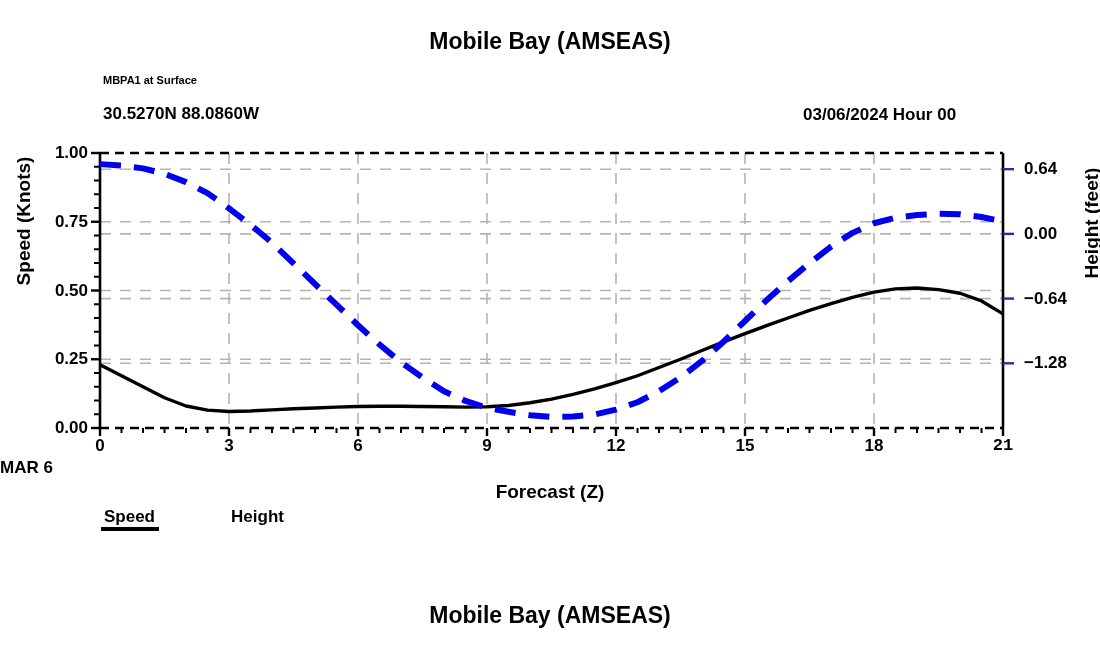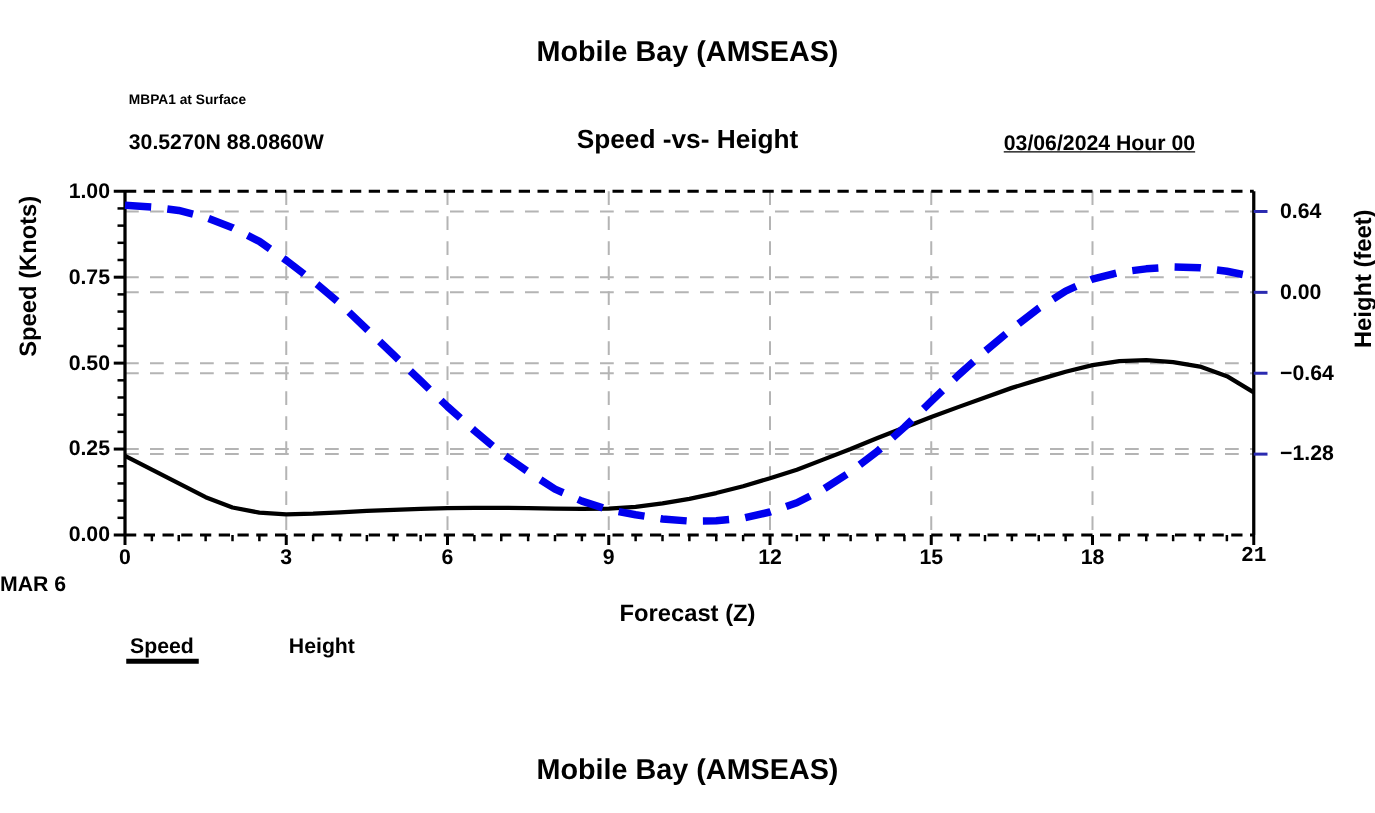--- a/index.html
+++ b/index.html
@@ -9,21 +9,21 @@
   .fig{position:absolute;left:0;top:0;width:1100px;height:510px;}
 
   .txt{position:absolute;white-space:nowrap;font-weight:bold;color:#000;}
 
   #title-top{left:0;top:28px;width:1100px;text-align:center;font-size:23px;}
   #title-bottom{left:0;top:602px;width:1100px;text-align:center;font-size:23px;}
 
   #station-line{left:103px;top:74px;font-size:11px;}
   #coords-line{left:103px;top:104px;font-size:17px;}
   #subtitle{left:0;top:100px;width:1100px;text-align:center;font-size:21px;}
-  #runtime{left:803px;top:105px;font-size:17px;text-decoration:underline;}
+  #runtime{left:803px;top:105px;font-size:17px;}
 
   #ylabel-left{position:absolute;left:-66px;top:210px;width:180px;text-align:center;
       transform:rotate(-90deg);transform-origin:center center;font-size:19px;font-weight:bold;}
   #ylabel-right{position:absolute;left:1002px;top:212px;width:180px;text-align:center;
       transform:rotate(-90deg);transform-origin:center center;font-size:19px;font-weight:bold;}
 
   #xlabel-date{left:0;top:458px;width:1100px;text-align:left;font-size:17px;}
   #xlabel-axis{left:0;top:481px;width:1100px;text-align:center;font-size:19px;}
 
   .ytick-l{position:absolute;right:1012px;text-align:right;font-size:17px;font-weight:bold;
@@ -43,21 +43,20 @@
 </style>
 </head>
 <body>
 
 <div class="fig">
 
   <div class="txt" id="title-top">Mobile Bay (AMSEAS)</div>
 
   <div class="txt" id="station-line">MBPA1 at Surface</div>
   <div class="txt" id="coords-line">30.5270N  88.0860W</div>
-  <div class="txt" id="subtitle">Speed -vs- Height</div>
   <div class="txt" id="runtime">03/06/2024 Hour 00</div>
 
   <div id="ylabel-left">Speed (Knots)</div>
   <div id="ylabel-right">Height (feet)</div>
 
   <svg id="plot" width="1100" height="650" style="position:absolute;left:0;top:0;">
       <line x1="100" y1="359.25" x2="1003" y2="359.25" stroke="#b4b4b4" stroke-width="1.6" stroke-dasharray="11 9"></line>
       <line x1="100" y1="290.5" x2="1003" y2="290.5" stroke="#b4b4b4" stroke-width="1.6" stroke-dasharray="11 9"></line>
       <line x1="100" y1="221.75" x2="1003" y2="221.75" stroke="#b4b4b4" stroke-width="1.6" stroke-dasharray="11 9"></line>
       <line x1="100" y1="169.17647058823525" x2="1003" y2="169.17647058823525" stroke="#b4b4b4" stroke-width="1.6" stroke-dasharray="11 9"></line>

